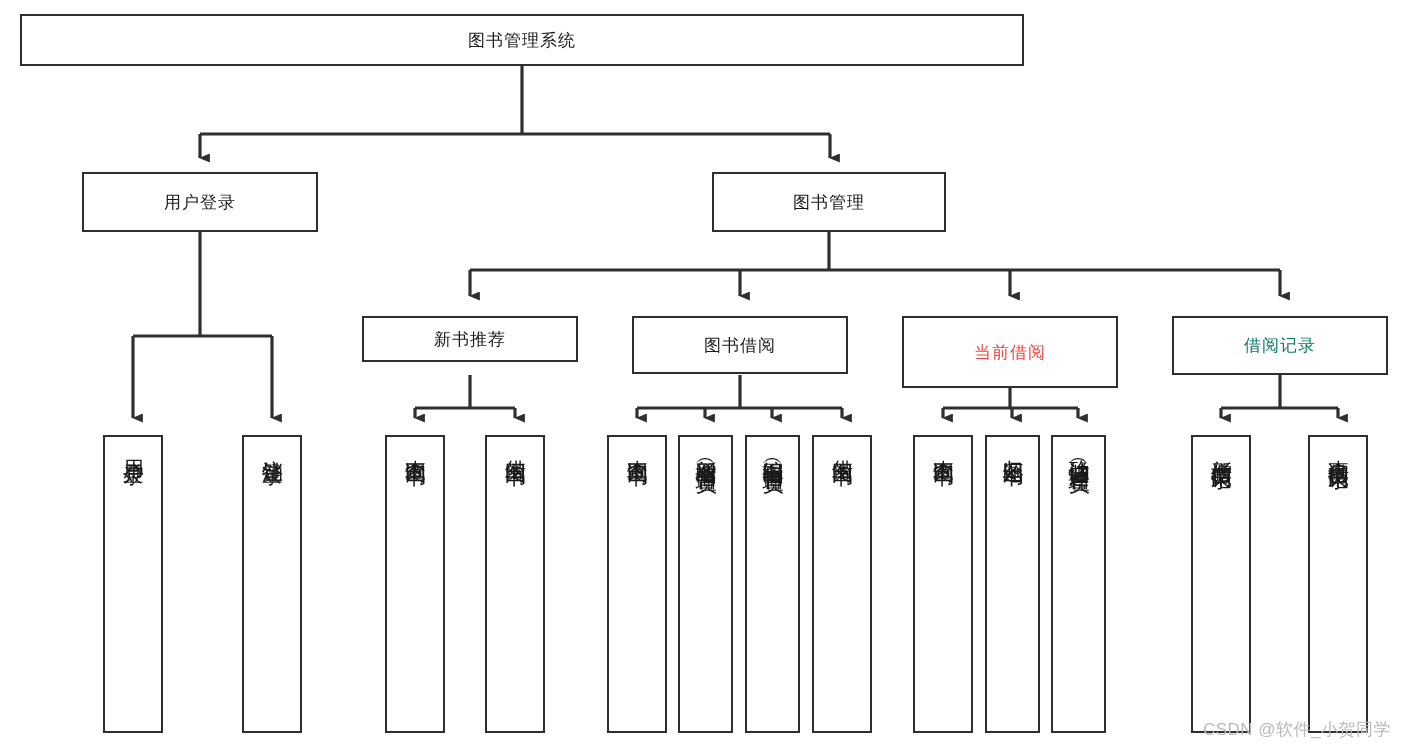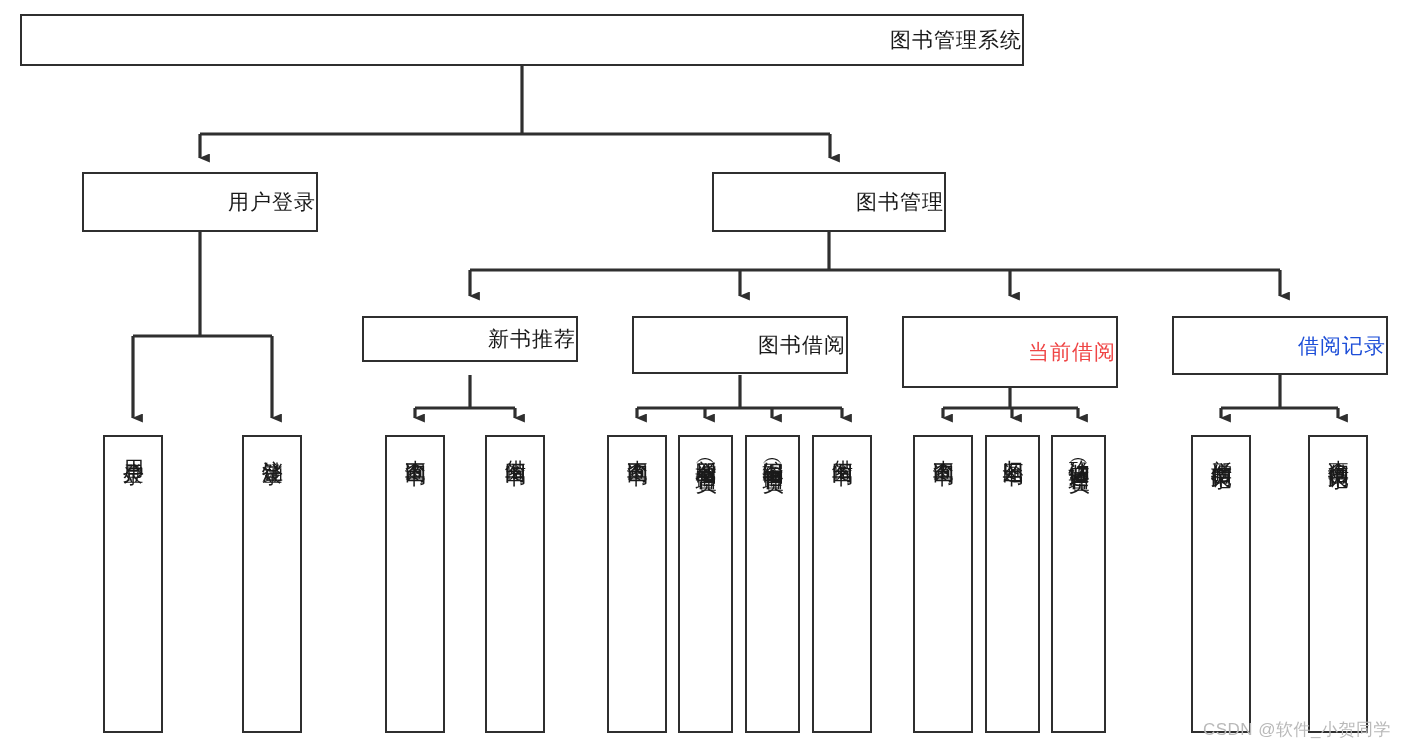--- a/index.html
+++ b/index.html
@@ -30,23 +30,22 @@
     position: absolute;
     box-sizing: border-box;
     background: #ffffff;
     border: 2px solid #2f2f2f;
     display: flex;
     align-items: center;
     justify-content: center;
     color: #1a1a1a;
   }
   .node.h {
-    font-size: 21px;
+    font-size: 17px;
     letter-spacing: 1px;
-    justify-content: flex-end;
   }
   .node.v {
     align-items: flex-start;
     justify-content: center;
     padding-top: 6px;
   }
   .vtext {
     writing-mode: vertical-rl;
     text-orientation: upright;
     font-size: 21px;
@@ -134,21 +133,21 @@
 
   <div class="node h" style="left: 362px; top: 316px; width: 216px; height: 46px; border-color: rgb(47, 47, 47); background: rgb(255, 255, 255); color: rgb(26, 26, 26);">
     <span>新书推荐</span>
   </div>
   <div class="node h" style="left: 632px; top: 316px; width: 216px; height: 58px; border-color: rgb(47, 47, 47); background: rgb(255, 255, 255); color: rgb(26, 26, 26);">
     <span>图书借阅</span>
   </div>
   <div class="node h" style="left: 902px; top: 316px; width: 216px; height: 72px; border-color: rgb(47, 47, 47); background: rgb(255, 255, 255); color: #ef4444;">
     <span>当前借阅</span>
   </div>
-  <div class="node h" style="left: 1172px; top: 316px; width: 216px; height: 59px; border-color: rgb(47, 47, 47); background: rgb(255, 255, 255); color: #1d4ed8;">
+  <div class="node h" style="left: 1172px; top: 316px; width: 216px; height: 59px; border-color: rgb(47, 47, 47); background: rgb(255, 255, 255); color: #0f766e;">
     <span>借阅记录</span>
   </div>
 
   <div class="node v" style="left: 103px; top: 435px; width: 60px; height: 298px; border-color: rgb(47, 47, 47); background: rgb(255, 255, 255); color: rgb(26, 26, 26);">
     <span class="vtext">用户登录</span>
   </div>
   <div class="node v" style="left: 242px; top: 435px; width: 60px; height: 298px; border-color: rgb(47, 47, 47); background: rgb(255, 255, 255); color: rgb(26, 26, 26);">
     <span class="vtext">注销登录</span>
   </div>
   <div class="node v" style="left: 385px; top: 435px; width: 60px; height: 298px; border-color: rgb(47, 47, 47); background: rgb(255, 255, 255); color: rgb(26, 26, 26);">

